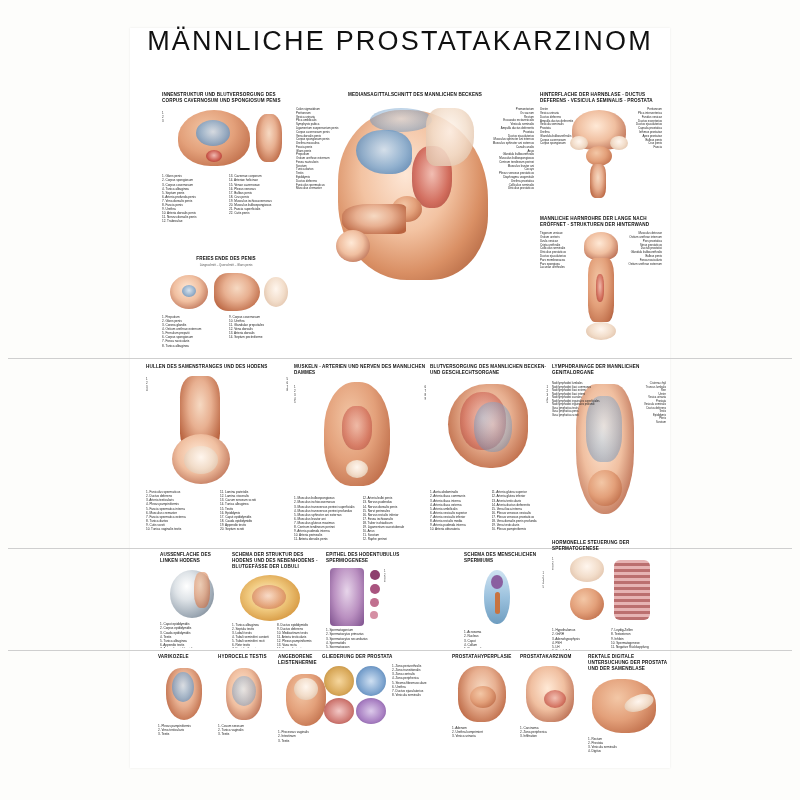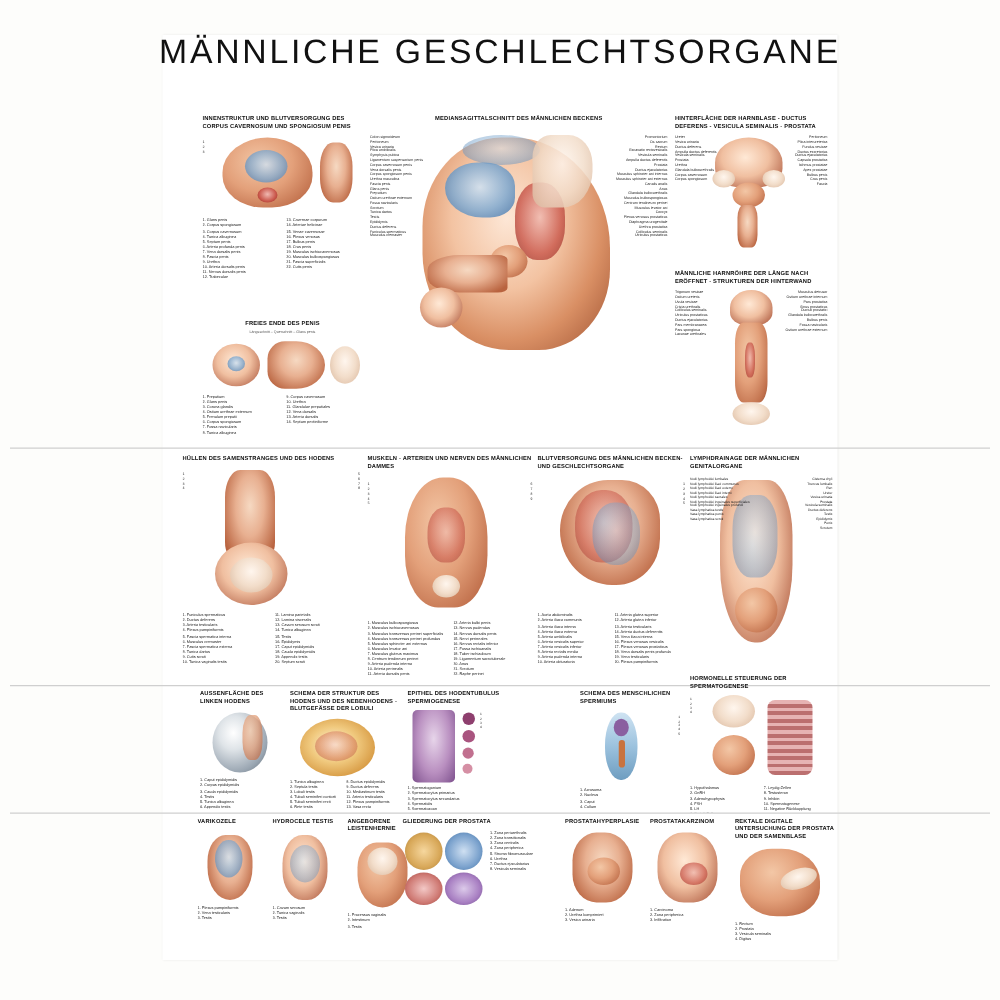--- a/index.html
+++ b/index.html
@@ -88,21 +88,21 @@
   .pale { background: radial-gradient(ellipse at 50% 40%, #fff6ee 0%, #f2ddca 50%, #d8b59a 100%); }
   .purple { background: radial-gradient(ellipse at 50% 40%, #e7d5ea 0%, #b98fc0 55%, #7c4f8c 100%); }
   .sep { position:absolute; background:#cfcfcf; height:0.5px; left:8px; right:8px; }
 </style>
 </head>
 <body>
 
 <div class="poster">
   <div class="sheet"></div>
 
-  <div class="poster-title">MÄNNLICHE GESCHLECHTSORGANE</div>
+  <div class="poster-title">MÄNNLICHE PROSTATAKARZINOM</div>
 
   <div class="panel" style="left:162px; top:92px; width:128px; height:150px;">
     <div class="panel-title">INNENSTRUKTUR UND BLUTVERSORGUNG DES CORPUS CAVERNOSUM UND SPONGIOSUM PENIS</div>
     <div style="position:relative; height:68px; margin-top:2px;">
       <div class="art tissue-a" style="left:16px; top:4px; width:72px; height:56px; border-radius:50% 50% 45% 45%;"></div>
       <div class="art vessel-blue" style="left:34px; top:14px; width:34px; height:26px; border-radius:50%; opacity:.78;"></div>
       <div class="art vessel-red" style="left:44px; top:44px; width:16px; height:12px; border-radius:50%;"></div>
       <div class="art tissue-b" style="left:94px; top:8px; width:26px; height:48px; border-radius:40%;"></div>
       <div class="labels" style="left:0px; top:6px; width:16px;">
           <div>1</div>

